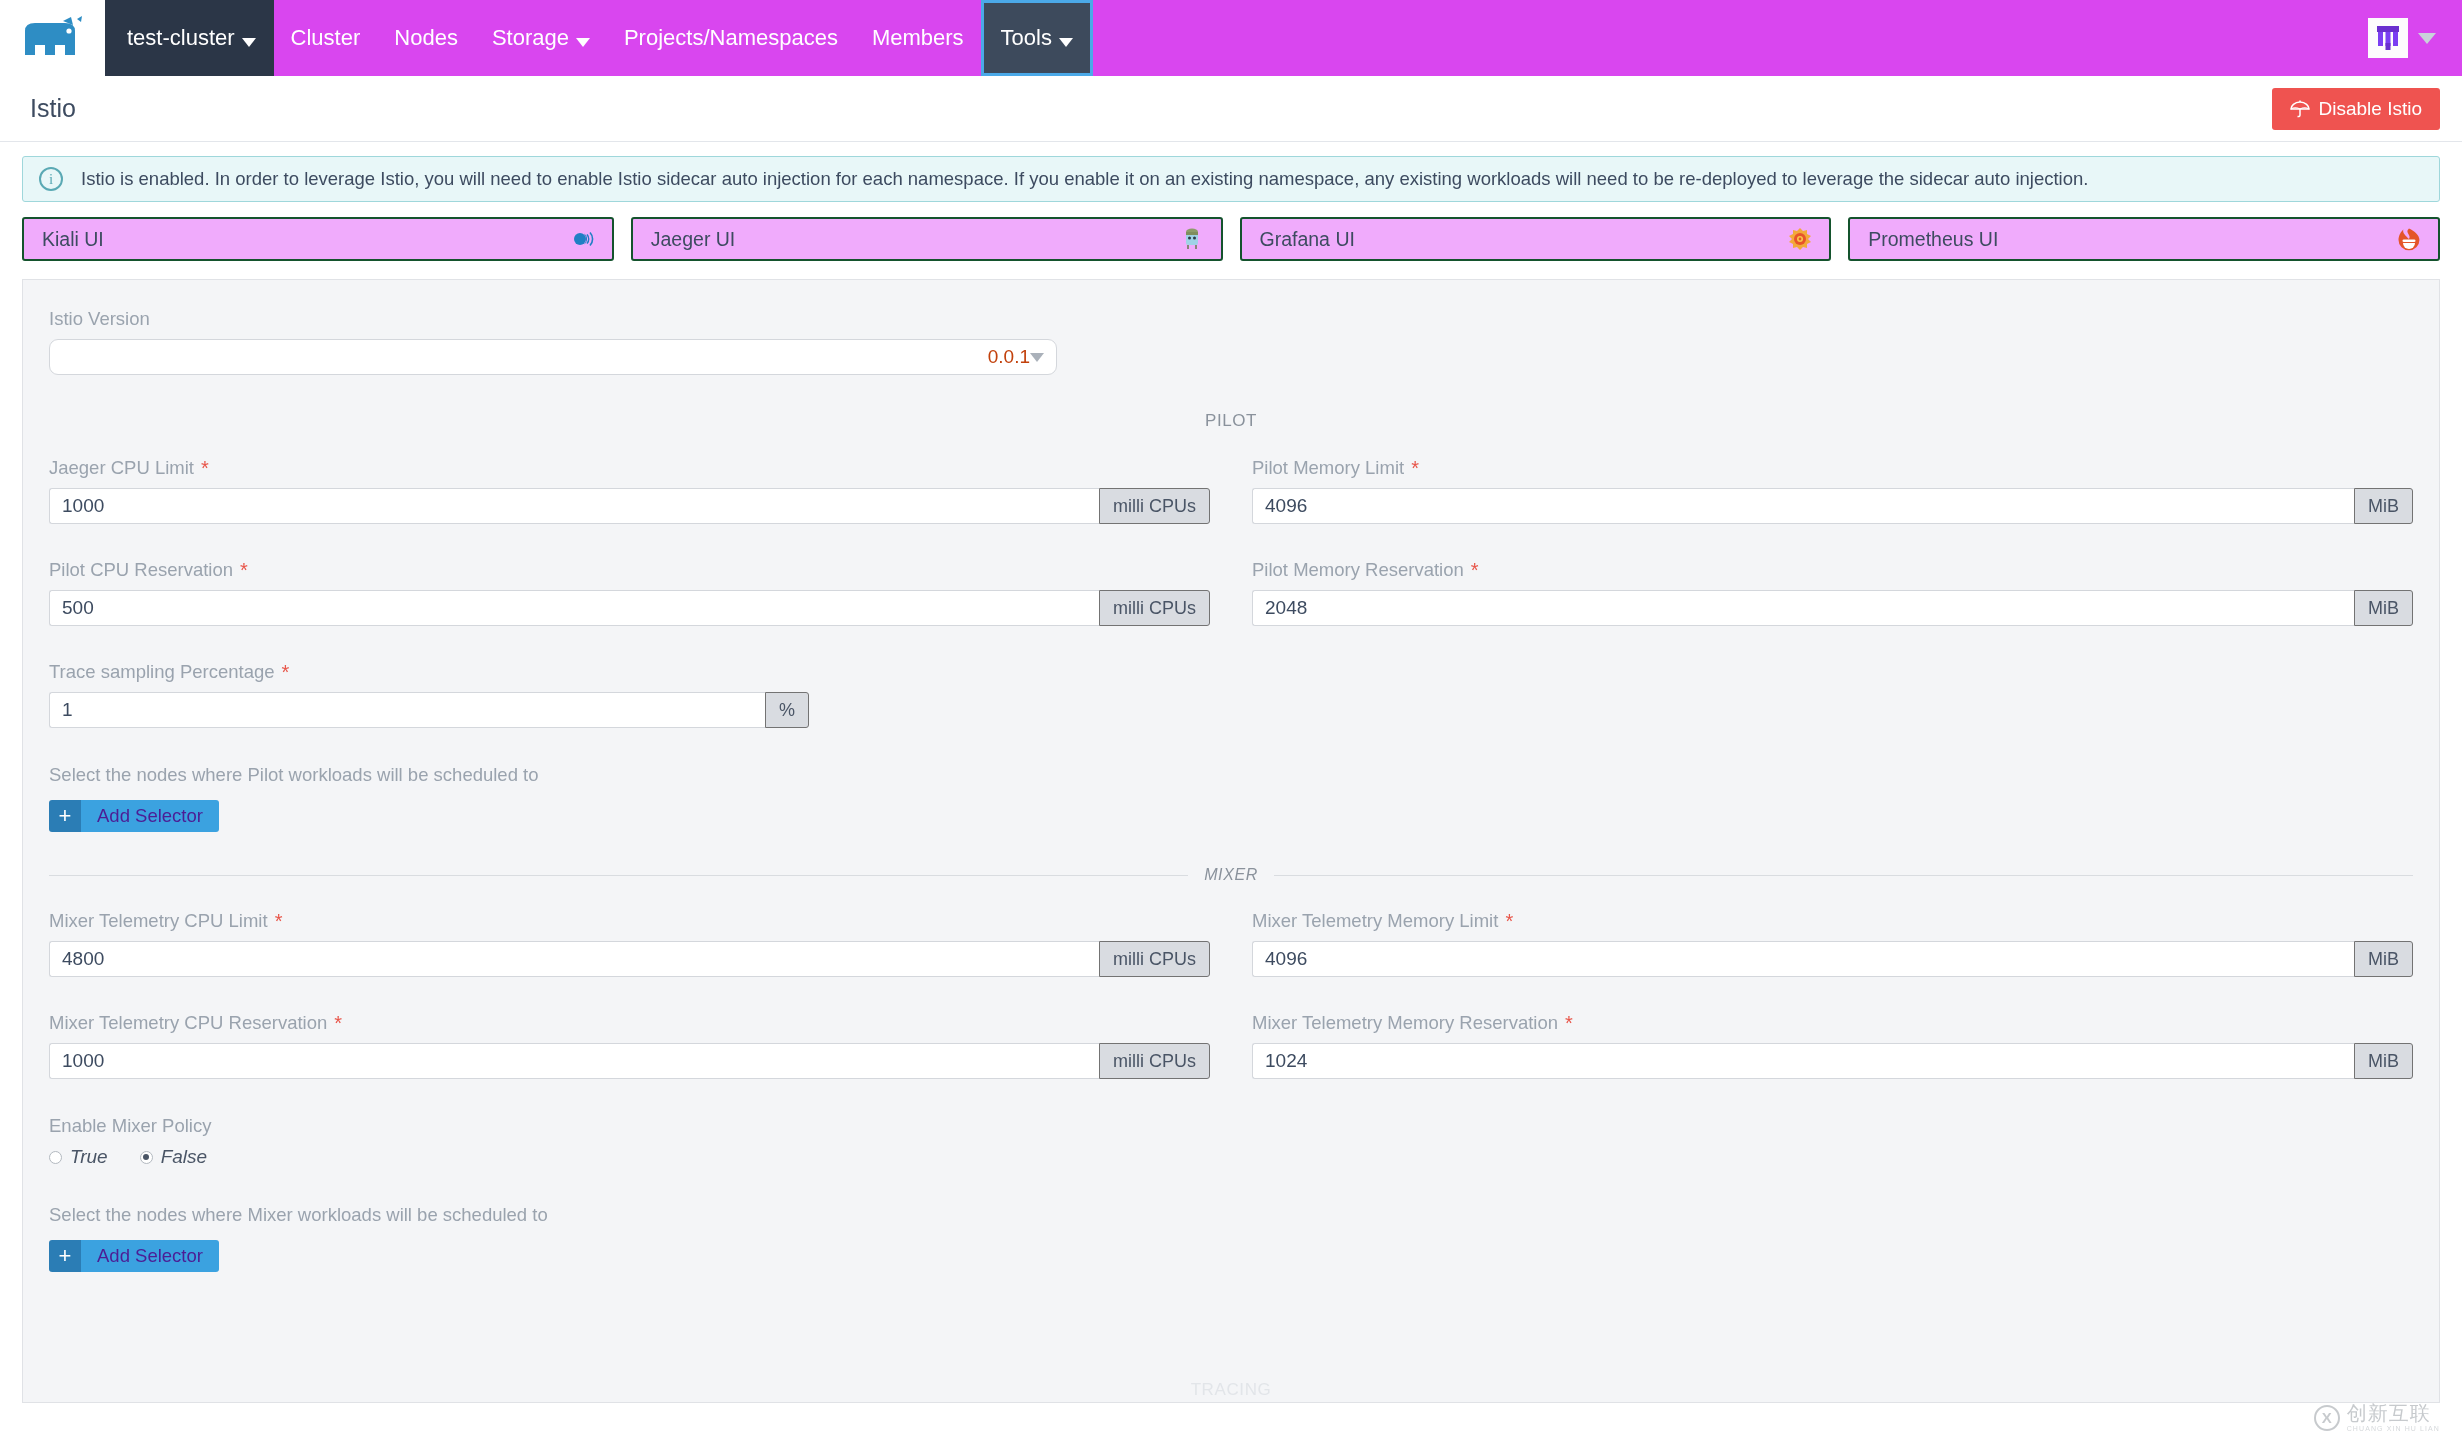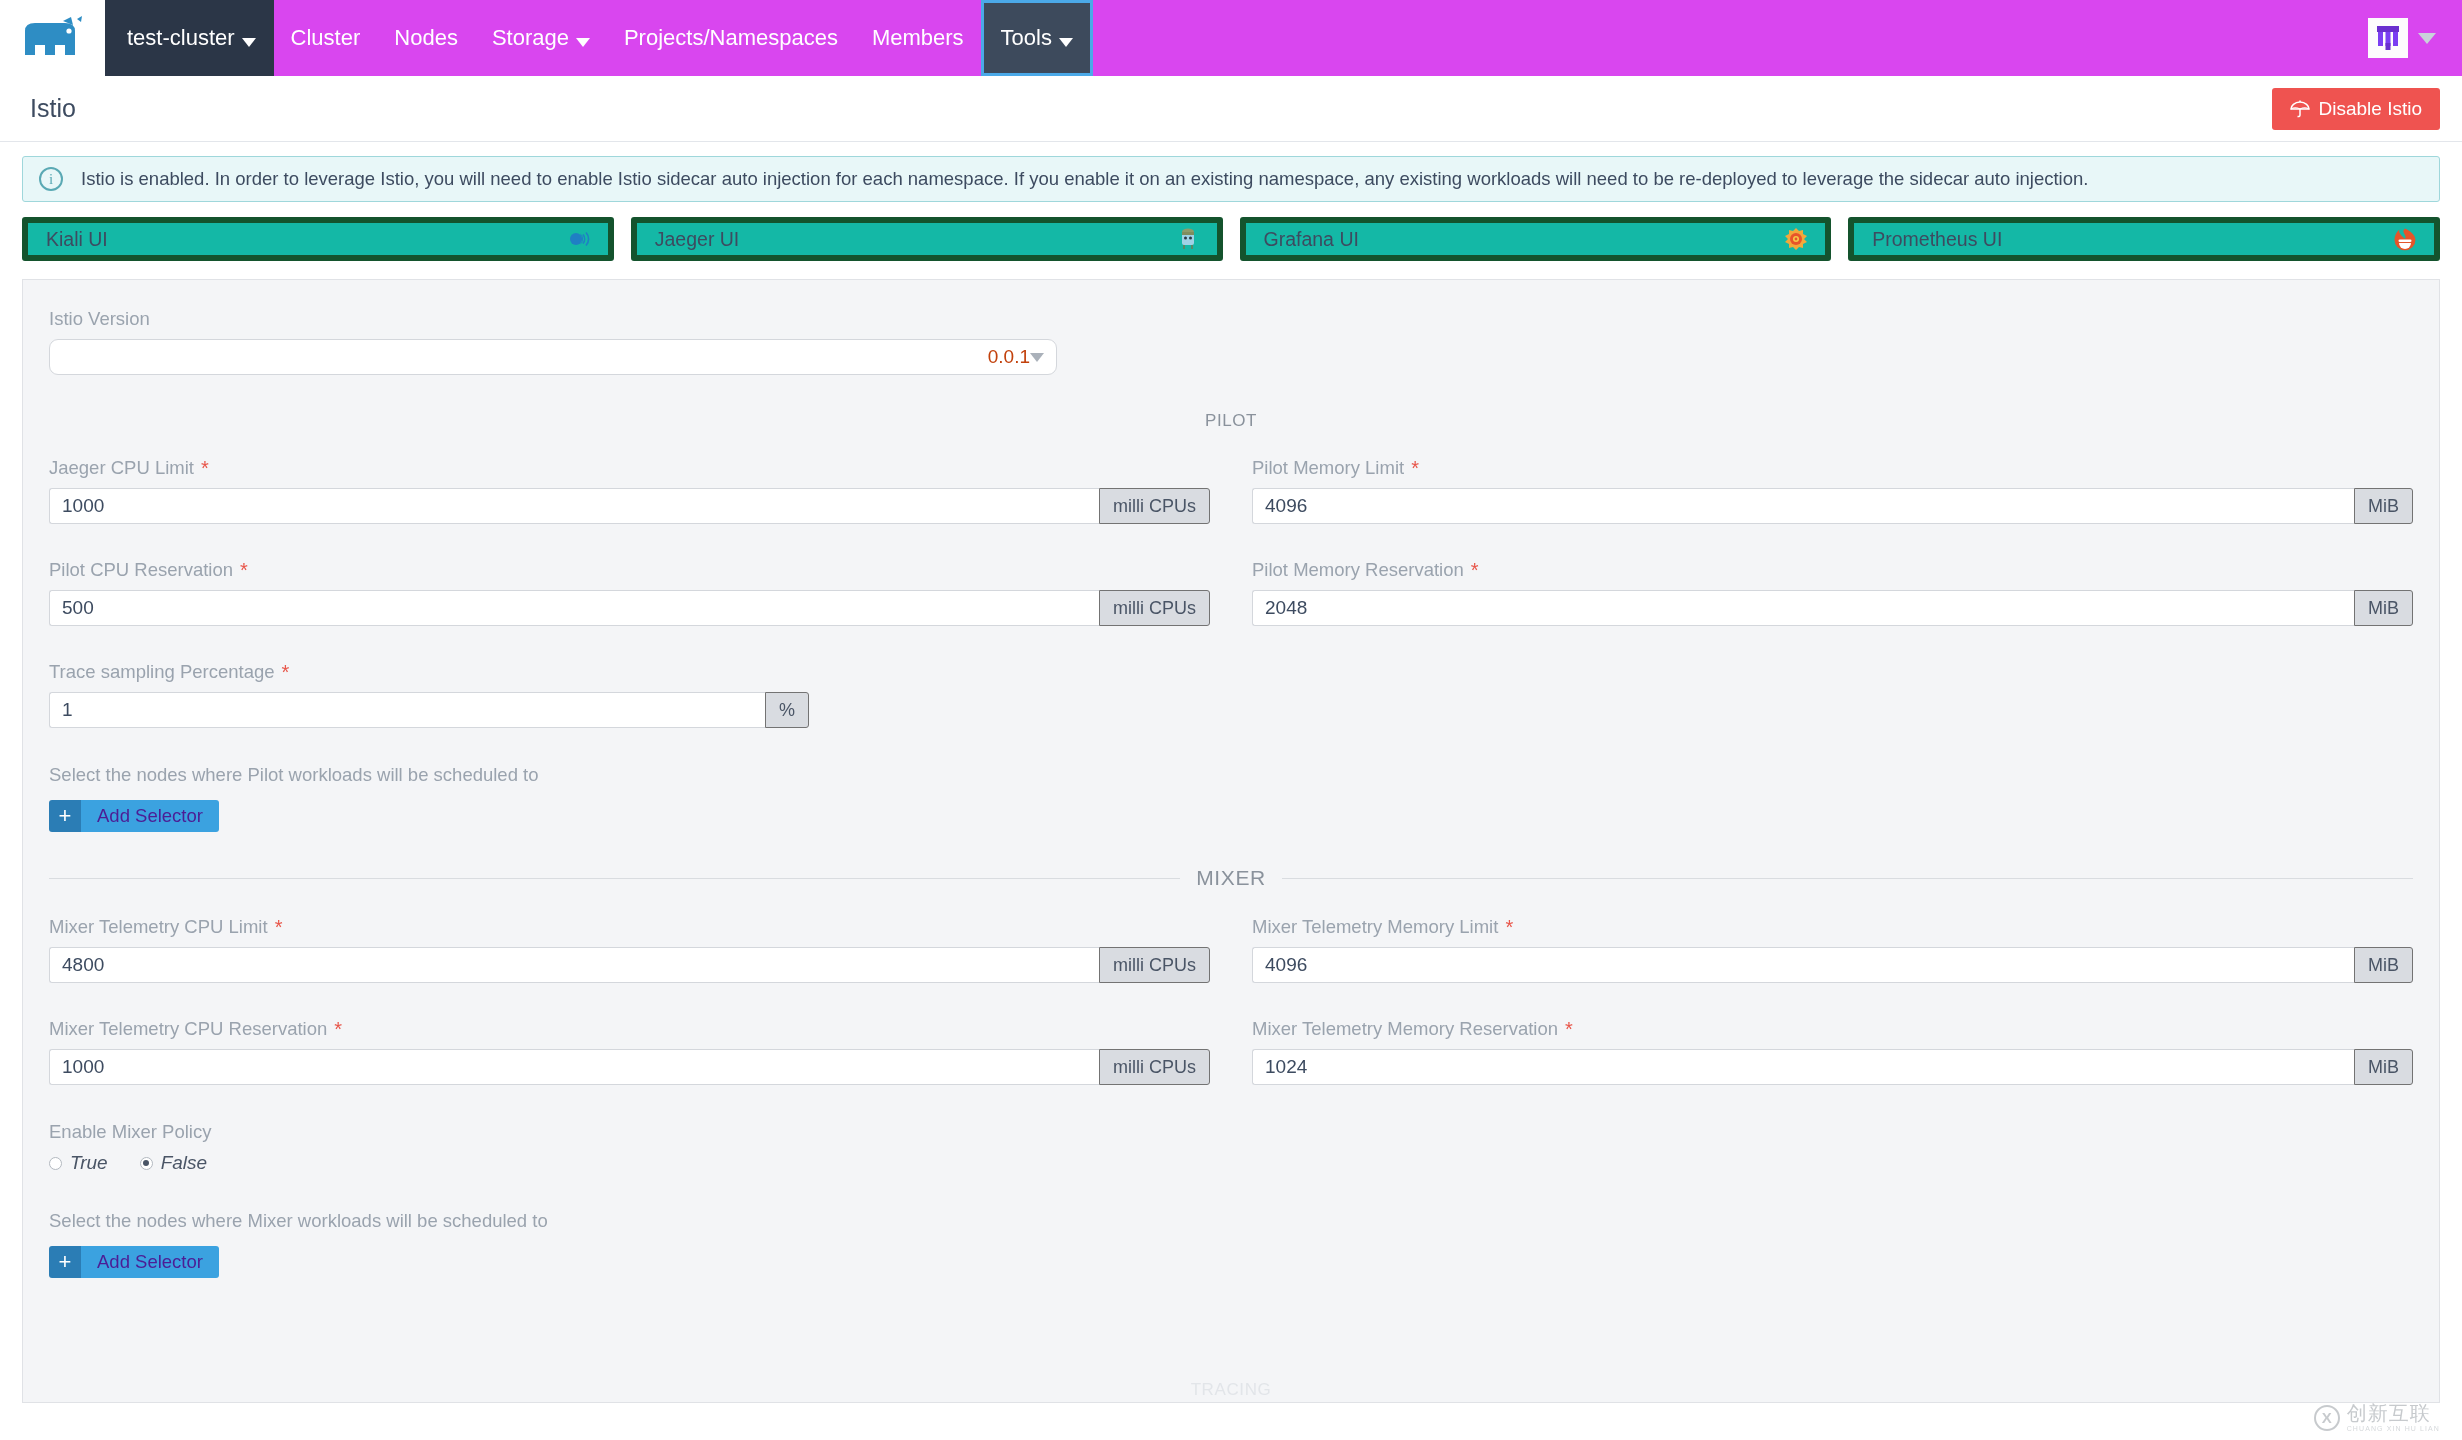--- a/index.html
+++ b/index.html
@@ -129,23 +129,23 @@
 
   
   .cards {
     display: flex;
     gap: 17px;
     padding: 15px 22px 0 22px;
   }
   .ui-card {
     flex: 1 1 0;
     height: 44px;
-    border: 6px solid #14532d;
+    border: 2px solid #14532d;
     border-radius: 3px;
-    background: #14b8a6;
+    background: #f0abfc;
     display: flex; align-items: center;
     justify-content: space-between;
     padding: 0 16px 0 18px;
     cursor: pointer;
   }
   .ui-card-label { font-size: 19.5px; color: #3d4b60; }
   .ui-card-icon { width: 26px; height: 26px; display:flex; align-items:center; justify-content:center; }
 
   
   .panel {
@@ -184,21 +184,21 @@
     border-right: 7px solid transparent;
     border-top: 9px solid #aab1ba;
   }
 
   .divider {
     display: flex; align-items: center;
     gap: 16px;
     margin: 34px 0 26px 0;
   }
   .divider .line { flex: 1 1 auto; height: 1px; background: #d9dce0; }
-  .divider .dtext { font-size: 21px; color: #8a929c; letter-spacing: 0.6px; }
+  .divider .dtext { font-size: 16px; color: #8a929c; letter-spacing: 0.6px; font-style: italic; }
 
   .section-title-plain {
     text-align: center;
     font-size: 17px;
     color: #8a929c;
     letter-spacing: 0.6px;
     margin: 36px 0 26px 0;
   }
 
   .row2 { display: flex; gap: 42px; }

